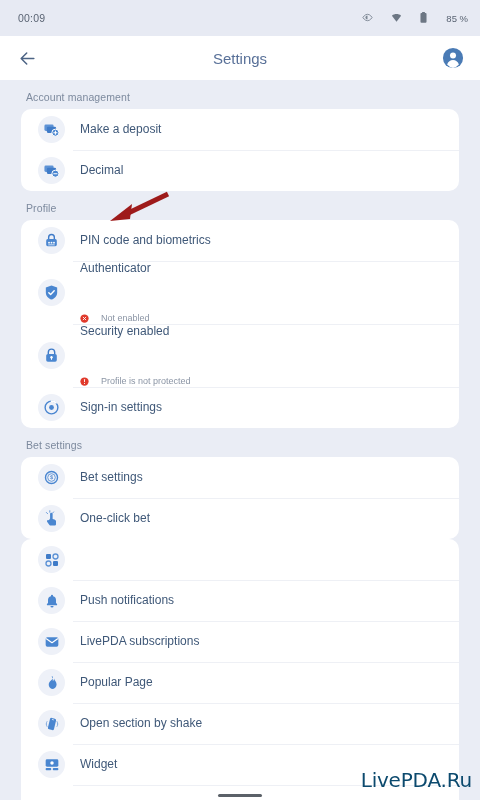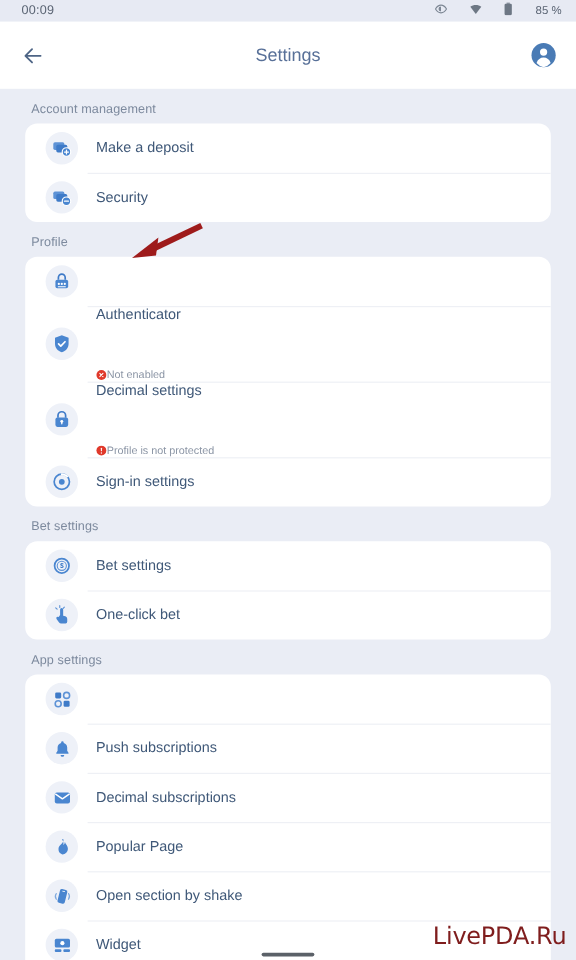--- a/index.html
+++ b/index.html
@@ -17,21 +17,21 @@
   .phone {
     position: relative;
     width: 480px;
     height: 800px;
     background: #eaedf5;
     overflow: hidden;
   }
 
   
   .statusbar {
-    height: 18px;
+    height: 36px;
     background: #e7eaf3;
     display: flex;
     align-items: center;
     justify-content: space-between;
     padding: 0 12px 0 18px;
     box-sizing: border-box;
   }
   .statusbar .clock {
     font-size: 10.5px;
     color: #5a6473;
@@ -44,21 +44,21 @@
   }
   .status-right .batt-text {
     font-size: 9.5px;
     color: #5a6473;
     margin-left: 1px;
   }
   .ico-eye, .ico-wifi, .ico-batt { display: block; }
 
   
   .appbar {
-    height: 56px;
+    height: 44px;
     background: #ffffff;
     display: flex;
     align-items: center;
     justify-content: space-between;
     padding: 0 14px;
     box-sizing: border-box;
   }
   .appbar .title {
     font-size: 15px;
     color: #587098;
@@ -134,21 +134,21 @@
   }
   .row-sub {
     font-size: 9px;
     color: #8b95a5;
     line-height: 12px;
     margin-top: 2px;
   }
   .row-sub.with-badge {
     display: flex;
     align-items: center;
-    gap: 0;
+    gap: 12px;
     margin-top: 36px;
   }
   .badge-dot {
     width: 9px; height: 9px;
     flex: 0 0 9px;
     display: block;
   }
 
   
   .arrow-ann {
@@ -157,21 +157,21 @@
     top: 110px;
     pointer-events: none;
   }
 
   
   .watermark {
     position: absolute;
     right: 8px;
     bottom: 8px;
     font-size: 20px;
-    color: #7f1d1d;
+    color: #0c4a6e;
     font-family: "DejaVu Sans", sans-serif;
     letter-spacing: -0.2px;
   }
   
   .gesture {
     position: absolute;
     bottom: 3px;
     left: 50%;
     transform: translateX(-50%);
     width: 44px;
@@ -245,37 +245,40 @@
       <div class="row">
         <div class="row-icon">
           <svg width="17" height="17" viewBox="0 0 24 24">
               <rect x="2" y="5" width="13" height="9" rx="2" fill="#5e93d6"></rect>
               <rect x="5.5" y="8" width="13" height="9" rx="2" fill="#3f7bc8"></rect>
               <circle cx="17.5" cy="16.5" r="5" fill="#4a86d0" stroke="#ffffff" stroke-width="1.4"></circle>
               <path d="M15.2 16.5h4.6" stroke="#ffffff" stroke-width="1.5" stroke-linecap="round"></path>
             </svg>
         </div>
         <div class="row-text">
-          <div class="row-label">Security</div>
+          <div class="row-label">Decimal</div>
         </div>
       </div>
     </div>
 
     <div class="section-label">Profile</div>
     <div class="card">
       <div class="row">
         <div class="row-icon">
           <svg width="17" height="17" viewBox="0 0 24 24">
               <path d="M8 10V7.5a4 4 0 018 0V10" fill="none" stroke="#3f7bc8" stroke-width="2"></path>
               <rect x="4.5" y="10" width="15" height="10" rx="2.2" fill="#4a86d0"></rect>
               <circle cx="8.5" cy="15" r="1.3" fill="#ffffff"></circle>
               <circle cx="12" cy="15" r="1.3" fill="#ffffff"></circle>
               <circle cx="15.5" cy="15" r="1.3" fill="#ffffff"></circle>
               <rect x="7.2" y="17.6" width="9.6" height="1.2" rx="0.6" fill="#ffffff"></rect>
             </svg>
+        </div>
+        <div class="row-text">
+          <div class="row-label">PIN code and biometrics</div>
         </div>
       </div>
       <div class="row">
         <div class="row-icon">
           <svg width="17" height="17" viewBox="0 0 24 24">
               <path d="M12 2l8 3v7c0 5-3.5 8.6-8 10-4.5-1.4-8-5-8-10V5z" fill="#4a86d0"></path>
               <path d="M8.2 12.2l2.6 2.6 5-5.2" fill="none" stroke="#ffffff" stroke-width="2" stroke-linecap="round" stroke-linejoin="round"></path>
             </svg>
         </div>
         <div class="row-text">
@@ -294,21 +297,21 @@
       <div class="row">
         <div class="row-icon">
           <svg width="17" height="17" viewBox="0 0 24 24">
               <path d="M7.5 10V7.5a4.5 4.5 0 019 0V10" fill="none" stroke="#3f7bc8" stroke-width="2"></path>
               <rect x="4.5" y="9.8" width="15" height="11" rx="2.4" fill="#4a86d0"></rect>
               <circle cx="12" cy="14.3" r="1.7" fill="#ffffff"></circle>
               <rect x="11.2" y="14.6" width="1.6" height="3.4" rx="0.8" fill="#ffffff"></rect>
             </svg>
         </div>
         <div class="row-text">
-          <div class="row-label">Decimal settings</div>
+          <div class="row-label">Security enabled</div>
           <div class="row-sub with-badge">
             <span class="badge-dot">
               <svg width="9" height="9" viewBox="0 0 24 24">
                   <circle cx="12" cy="12" r="11" fill="#e0392b"></circle>
                   <rect x="10.8" y="5.5" width="2.4" height="8.2" rx="1.2" fill="#ffffff"></rect>
                   <circle cx="12" cy="17.3" r="1.5" fill="#ffffff"></circle>
                 </svg>
             </span>
             <span>Profile is not protected</span>
           </div>
@@ -348,52 +351,51 @@
               <path d="M10 12V5.6a1.8 1.8 0 013.6 0v7.2l2.6.7a3 3 0 012.2 2.9V20a2 2 0 01-2 2h-5.2a3 3 0 01-2.4-1.2l-3-4.2a1.7 1.7 0 012.5-2.2z" fill="#4a86d0"></path>
               <path d="M6.5 5.2l-1.7-1.7M9.6 3.1V1M13.6 4.3l1.4-1.6" stroke="#5e93d6" stroke-width="1.3" stroke-linecap="round"></path>
             </svg>
         </div>
         <div class="row-text">
           <div class="row-label">One-click bet</div>
         </div>
       </div>
     </div>
 
-    <div class="section-label">App settings</div>
     <div class="card">
       <div class="row">
         <div class="row-icon">
           <svg width="16" height="16" viewBox="0 0 24 24">
               <rect x="3" y="3" width="7.5" height="7.5" rx="1.6" fill="#3f7bc8"></rect>
               <rect x="13.5" y="3" width="7.5" height="7.5" rx="3.8" fill="none" stroke="#5e93d6" stroke-width="2"></rect>
               <rect x="3" y="13.5" width="7.5" height="7.5" rx="3.8" fill="none" stroke="#5e93d6" stroke-width="2"></rect>
               <rect x="13.5" y="13.5" width="7.5" height="7.5" rx="1.6" fill="#3f7bc8"></rect>
             </svg>
         </div>
       </div>
       <div class="row">
         <div class="row-icon">
           <svg width="16" height="16" viewBox="0 0 24 24">
               <path d="M12 2.5a1.6 1.6 0 011.6 1.6v.6a6 6 0 014.4 5.8v4l1.6 2.4a.9.9 0 01-.8 1.4H5.2a.9.9 0 01-.8-1.4L6 14.5v-4a6 6 0 014.4-5.8v-.6A1.6 1.6 0 0112 2.5z" fill="#4a86d0"></path>
               <path d="M9.7 19.6h4.6a2.3 2.3 0 01-4.6 0z" fill="#4a86d0"></path>
             </svg>
         </div>
         <div class="row-text">
-          <div class="row-label">Push subscriptions</div>
+          <div class="row-label">Push notifications</div>
         </div>
       </div>
       <div class="row">
         <div class="row-icon">
           <svg width="16" height="16" viewBox="0 0 24 24">
               <rect x="2.5" y="5" width="19" height="14" rx="2.6" fill="#4a86d0"></rect>
               <path d="M3.5 7.2L12 13l8.5-5.8" fill="none" stroke="#ffffff" stroke-width="1.8" stroke-linecap="round" stroke-linejoin="round"></path>
             </svg>
         </div>
         <div class="row-text">
-          <div class="row-label">Decimal subscriptions</div>
+          <div class="row-label">LivePDA subscriptions</div>
         </div>
       </div>
       <div class="row">
         <div class="row-icon">
           <svg width="16" height="16" viewBox="0 0 24 24">
               <path d="M13.3 2.2c.6 3-1.3 4.5-2.9 6-1.7 1.6-3.3 3.2-3.3 6.1A6.9 6.9 0 0012 21a6.9 6.9 0 006.9-6.7c0-4.3-3-6-3.9-9 .2 2.2-.9 3.4-1.8 3.8.5-2.3-.3-5.1-1.9-6.9z" fill="#4a86d0"></path>
             </svg>
         </div>
         <div class="row-text">
           <div class="row-label">Popular Page</div>

